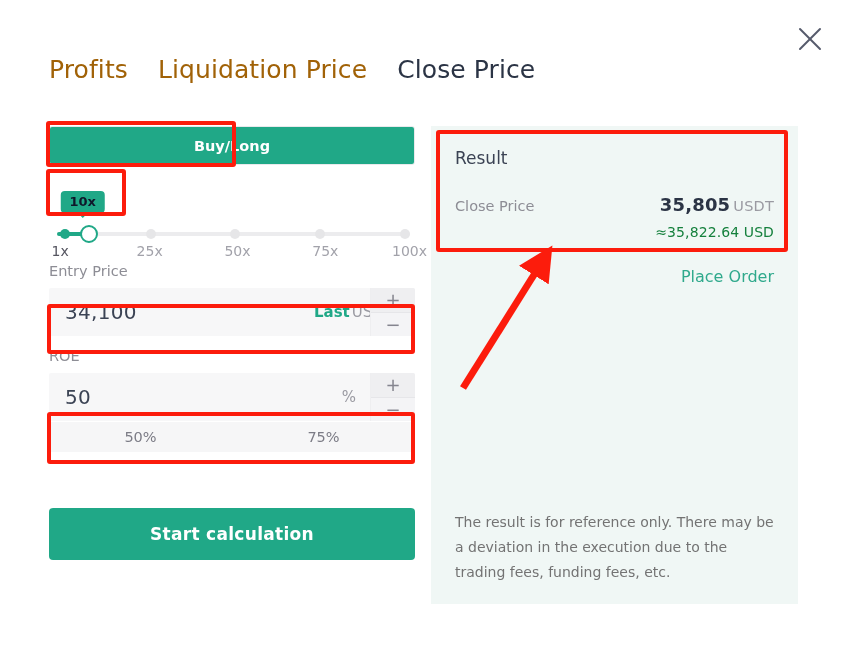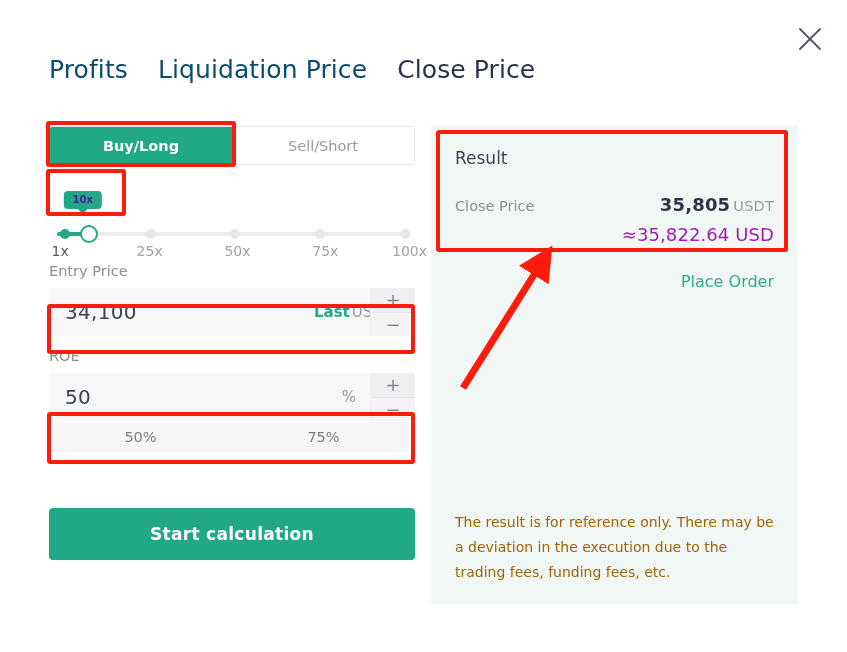--- a/index.html
+++ b/index.html
@@ -37,21 +37,21 @@
   .tabs {
     position: absolute;
     left: 49px;
     top: 55px;
     display: flex;
     align-items: baseline;
     gap: 30px;
   }
   .tab {
     font-size: 25px;
-    color: #0c4a6e;
+    color: #a16207;
     letter-spacing: 0.1px;
     cursor: pointer;
     white-space: nowrap;
   }
   .tab.active {
     color: #2b3445;
   }
 
   
   .left-col {
@@ -136,22 +136,22 @@
     box-sizing: border-box;
     transform: translateX(-9px);
     cursor: pointer;
   }
   .lev-bubble {
     position: absolute;
     top: 0px;
     left: 9.2%;
     transform: translateX(-50%);
     background: #20a887;
-    color: #4c1d95;
-    font-size: 10px;
+    color: #0f172a;
+    font-size: 13px;
     font-weight: bold;
     padding: 3px 9px 4px;
     border-radius: 4px;
     white-space: nowrap;
   }
   .lev-bubble::after {
     content: "";
     position: absolute;
     left: 50%;
     bottom: -5px;
@@ -313,40 +313,40 @@
     font-weight: bold;
     letter-spacing: 0.2px;
   }
   .result-main .unit {
     font-size: 14.5px;
     color: #9a9aa2;
     font-weight: normal;
     margin-left: 3px;
   }
   .result-sub {
-    font-size: 18px;
-    color: #a21caf;
+    font-size: 14px;
+    color: #15803d;
     margin-top: 9px;
     letter-spacing: 0.1px;
   }
   .place-order {
     margin-top: 27px;
     text-align: right;
     font-size: 16px;
     color: #2fa98c;
     cursor: pointer;
   }
   .disclaimer {
     position: absolute;
     left: 24px;
     right: 22px;
     top: 384px;
     font-size: 14px;
     line-height: 25px;
-    color: #a16207;
+    color: #737373;
   }
 
   
   .anno {
     position: absolute;
     border: 4px solid #fc1c0c;
     border-radius: 3px;
     box-sizing: border-box;
     pointer-events: none;
   }
@@ -376,21 +376,20 @@
   <div class="tabs">
     <div class="tab">Profits</div>
     <div class="tab">Liquidation Price</div>
     <div class="tab active">Close Price</div>
   </div>
 
   <div class="left-col">
 
     <div class="side-toggle">
       <div class="side-opt active">Buy/Long</div>
-      <div class="side-opt">Sell/Short</div>
     </div>
 
     <div class="lev-wrap">
       <div class="lev-bubble">10x</div>
       <div class="lev-track">
         <div class="lev-fill"></div>
         <div class="lev-dot on" style="left:2.2%"></div>
         <div class="lev-dot" style="left:26.5%"></div>
         <div class="lev-dot" style="left:50.5%"></div>
         <div class="lev-dot" style="left:74.5%"></div>

